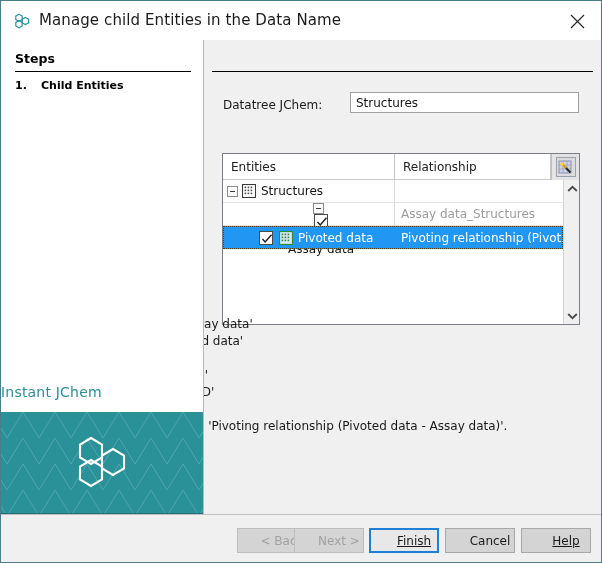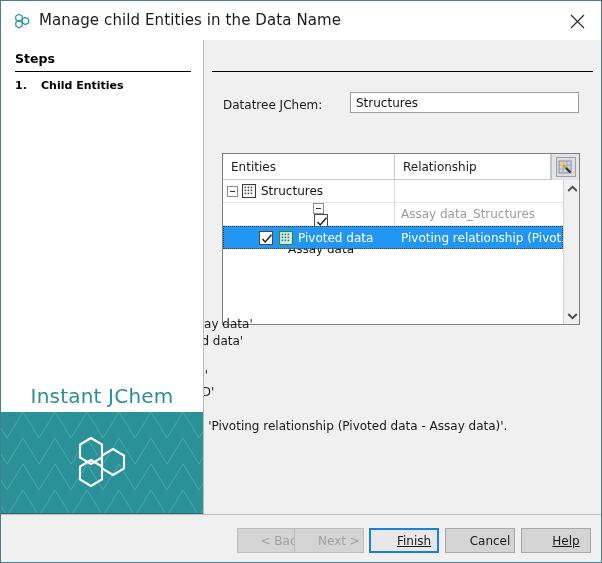--- a/index.html
+++ b/index.html
@@ -86,22 +86,21 @@
     color: #000000;
     white-space: nowrap;
   }
   .step-num { display: inline-block; width: 26px; }
 
   
   .brand-label {
     position: absolute;
     left: 0; top: 344px;
     width: 202px;
-    text-align: center;
-    font-size: 20px;
+    font-size: 14px;
     color: #2a8e96;
     letter-spacing: 0.2px;
   }
   
   .brand-art {
     position: absolute;
     left: 0; top: 372px;
     width: 202px; height: 101px;
     background-color: #2a9199;
     border-bottom: 3px solid #1f6f77;

